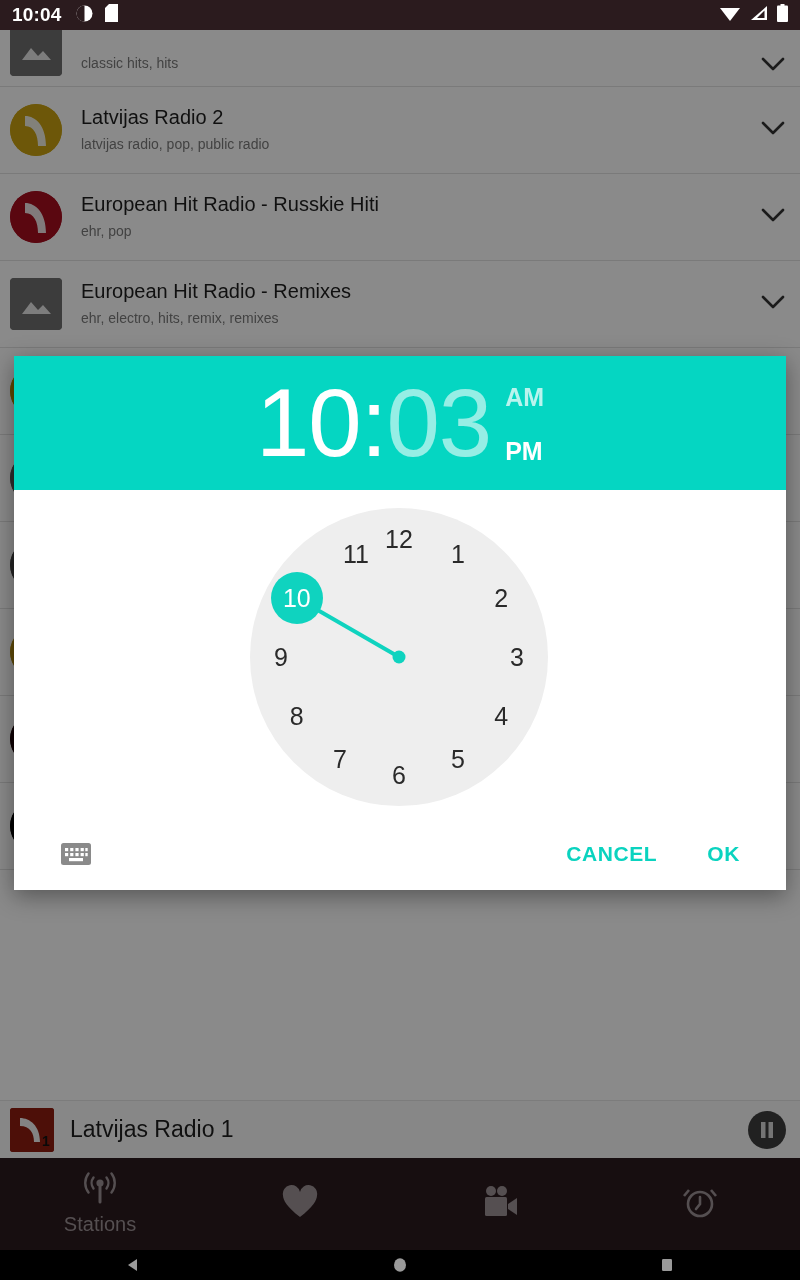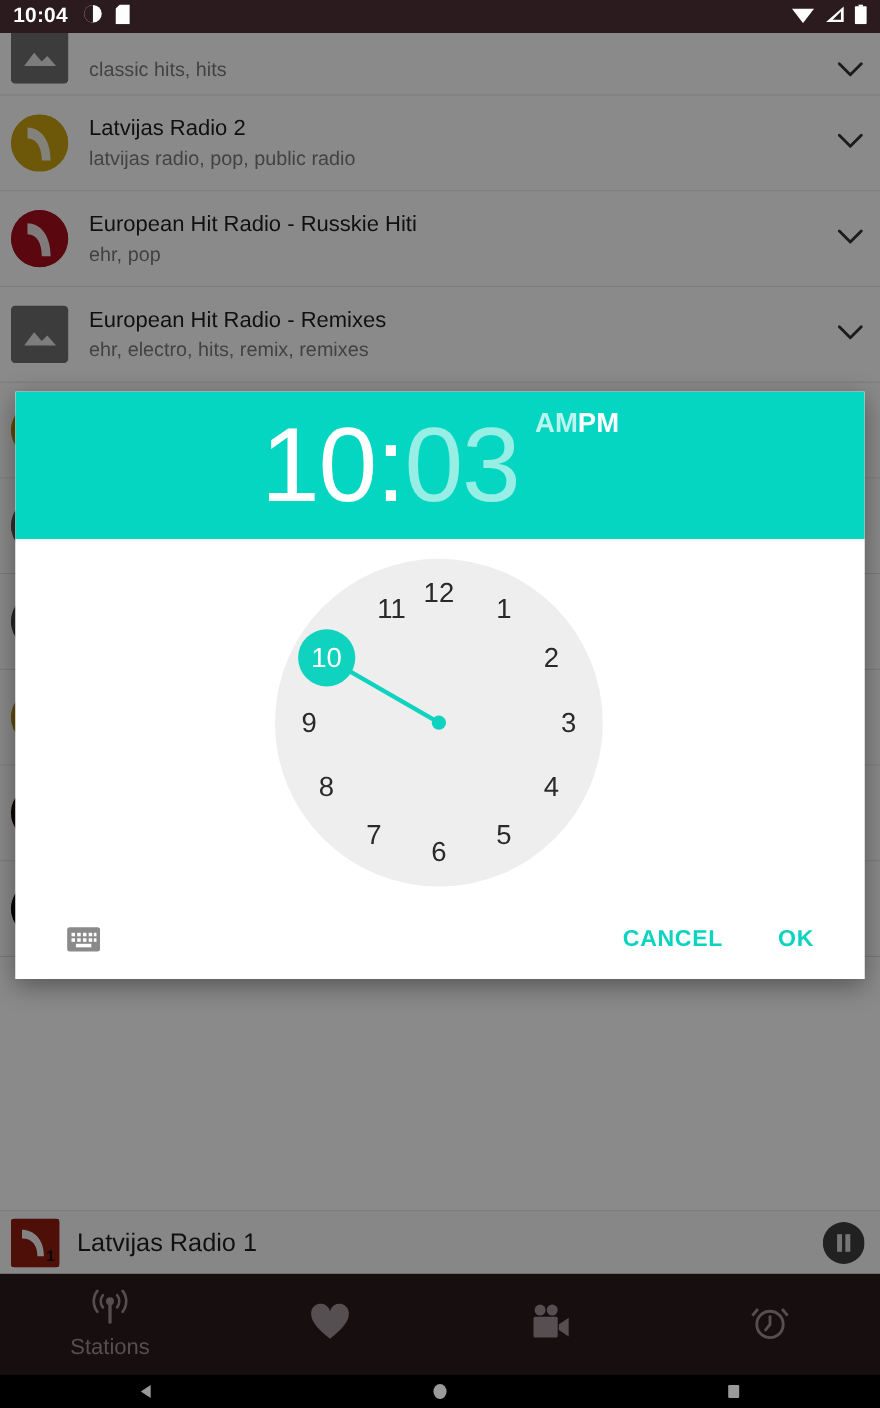--- a/index.html
+++ b/index.html
@@ -63,21 +63,21 @@
     background: #9a9a9a;
   }
   .thumb.sq { border-radius: 4px; background:#6f6f6f; }
   .thumb svg { display:block; }
   .rowtext { flex: 1 1 auto; min-width: 0; }
   .rtitle {
     font-size: 20px; color: #1e1e1e; line-height: 26px;
     white-space: nowrap; overflow: hidden;
   }
   .rsub {
-    font-size: 18px; color: #7b7b7b; line-height: 25px; margin-top: 2px;
+    font-size: 14px; color: #7b7b7b; line-height: 25px; margin-top: 2px;
     white-space: nowrap; overflow: hidden;
   }
   .chev { flex: 0 0 auto; margin-left: 10px; }
 
   
   #miniplayer {
     position: absolute; left: 0; bottom: 92px;
     width: 800px; height: 58px;
     background: #fafafa;
     display: flex; align-items: center;
@@ -135,21 +135,21 @@
   }
   .bigtime {
     display: flex; align-items: center;
     font-size: 96px; line-height: 134px; font-weight: 400;
     letter-spacing: -1px;
   }
   .hour   { color: #ffffff; }
   .colon  { color: #ffffff; }
   .minute { color: rgba(255,255,255,0.58); }
   #ampm {
-    display: flex; flex-direction: row; justify-content: center;
+    display: flex; flex-direction: column; justify-content: center;
     height: 134px; margin-left: 14px; padding-top: 2px;
   }
   #ampm div { font-size: 25px; font-weight: 700; line-height: 54px; }
   .am { color: rgba(255,255,255,0.72); }
   .pm { color: #ffffff; }
 
   #dlg-body { position: relative; height: 400px; background:#fff; }
 
   #clockface {
     position: absolute;

